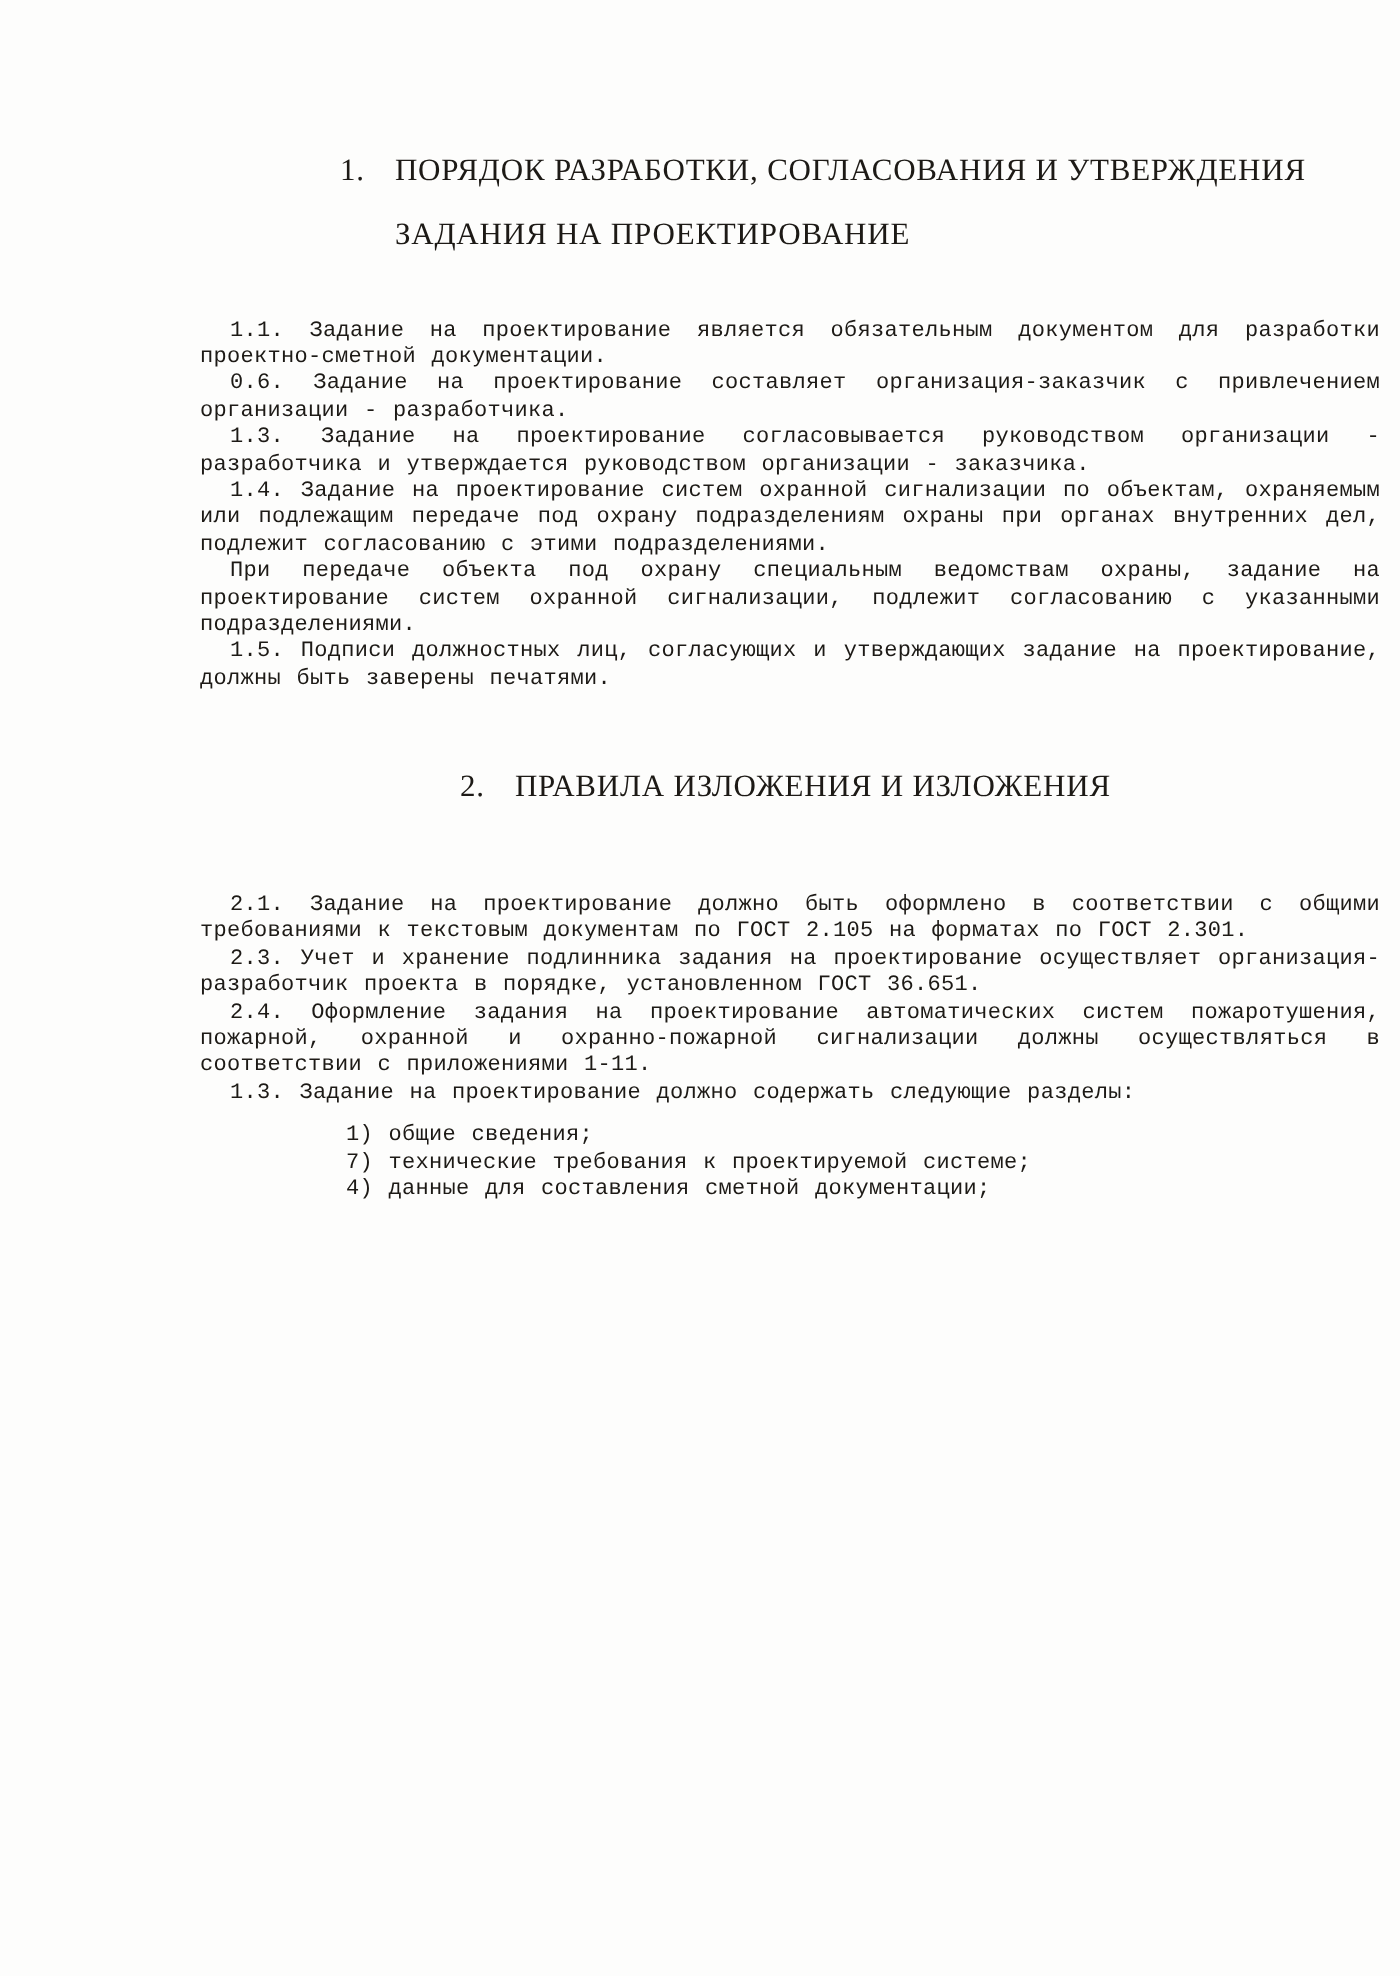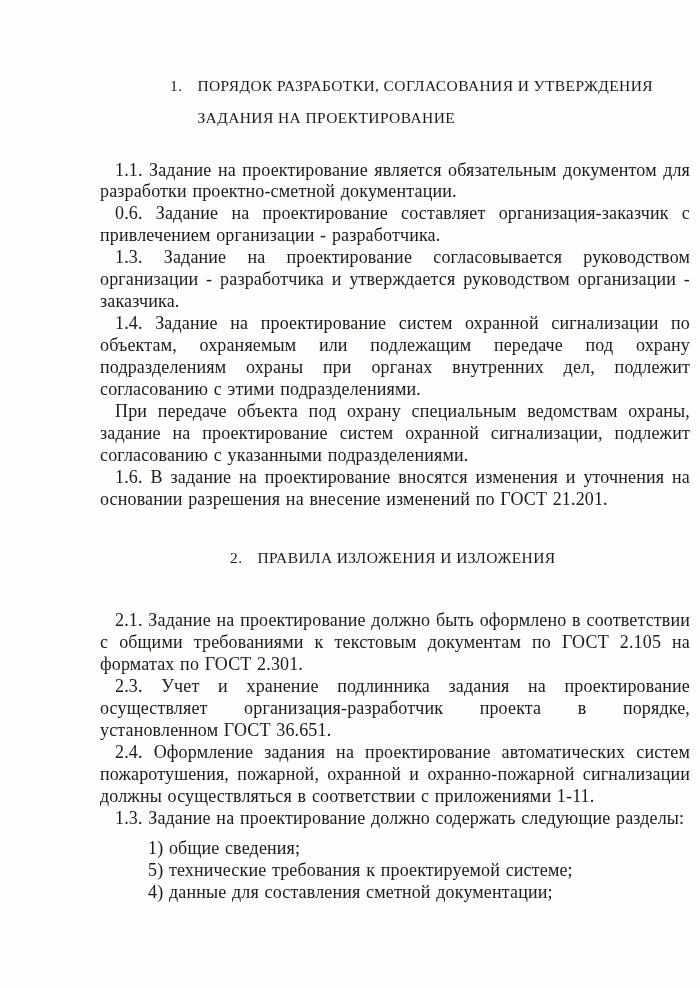--- a/index.html
+++ b/index.html
@@ -35,31 +35,32 @@
     gap: 15px;
     margin-left: 130px;
     margin-top: 36px;
     margin-bottom: 42px;
     font-size: 15.5px;
     line-height: 1.4;
     letter-spacing: 0.4px;
   }
   .body-text {
     margin-top: 26px;
-    font-size: 18px;
+    font-size: 11px;
     line-height: 1.22;
     text-align: justify;
     letter-spacing: 0.15px;
     word-spacing: 1px;
+    font-family: Liberation Mono, monospace;
   }
   .body-text.second { margin-top: 0; }
   .para { text-indent: 15px; }
   .list {
     margin-top: 8px;
-    margin-left: 48px;
+    margin-left: 73px;
     max-width: 500px;
     text-align: left;
   }
   .list-item { text-indent: 0; }
 </style>
 </head>
 <body>
 
 <div class="page">
 
@@ -70,34 +71,34 @@
       <span class="h-line">ЗАДАНИЯ НА ПРОЕКТИРОВАНИЕ</span>
     </span>
   </div>
 
   <div class="body-text">
     <p class="para">1.1. Задание на проектирование является обязательным документом для разработки проектно-сметной документации.</p>
     <p class="para">0.6. Задание на проектирование составляет организация-заказчик с привлечением организации - разработчика.</p>
     <p class="para">1.3. Задание на проектирование согласовывается руководством организации - разработчика и утверждается руководством организации - заказчика.</p>
     <p class="para">1.4. Задание на проектирование систем охранной сигнализации по объектам, охраняемым или подлежащим передаче под охрану подразделениям охраны при органах внутренних дел, подлежит согласованию с этими подразделениями.</p>
     <p class="para">При передаче объекта под охрану специальным ведомствам охраны, задание на проектирование систем охранной сигнализации, подлежит согласованию с указанными подразделениями.</p>
-    <p class="para">1.6. В задание на проектирование вносятся изменения и уточнения на основании разрешения на внесение изменений по ГОСТ 21.201.</p>
+    <p class="para">1.5. Подписи должностных лиц, согласующих и утверждающих задание на проектирование, должны быть заверены печатями.</p>
   </div>
 
   <div class="heading-2">
     <span class="h-num">2.</span>
     <span class="h-text">ПРАВИЛА ИЗЛОЖЕНИЯ И ИЗЛОЖЕНИЯ</span>
   </div>
 
   <div class="body-text second">
     <p class="para">2.1. Задание на проектирование должно быть оформлено в соответствии с общими требованиями к текстовым документам по ГОСТ 2.105 на форматах по ГОСТ 2.301.</p>
     <p class="para">2.3. Учет и хранение подлинника задания на проектирование осуществляет организация-разработчик проекта в порядке, установленном ГОСТ 36.651.</p>
     <p class="para">2.4. Оформление задания на проектирование автоматических систем пожаротушения, пожарной, охранной и охранно-пожарной сигнализации должны осуществляться в соответствии с приложениями 1-11.</p>
     <p class="para">1.3. Задание на проектирование должно содержать следующие разделы:</p>
 
     <div class="list">
       <div class="list-item">1) общие сведения;</div>
-      <div class="list-item">5) технические требования к проектируемой системе;</div>
+      <div class="list-item">7) технические требования к проектируемой системе;</div>
       <div class="list-item">4) данные для составления сметной документации;</div>
     </div>
   </div>
 
 </div>
 
 </body></html>

